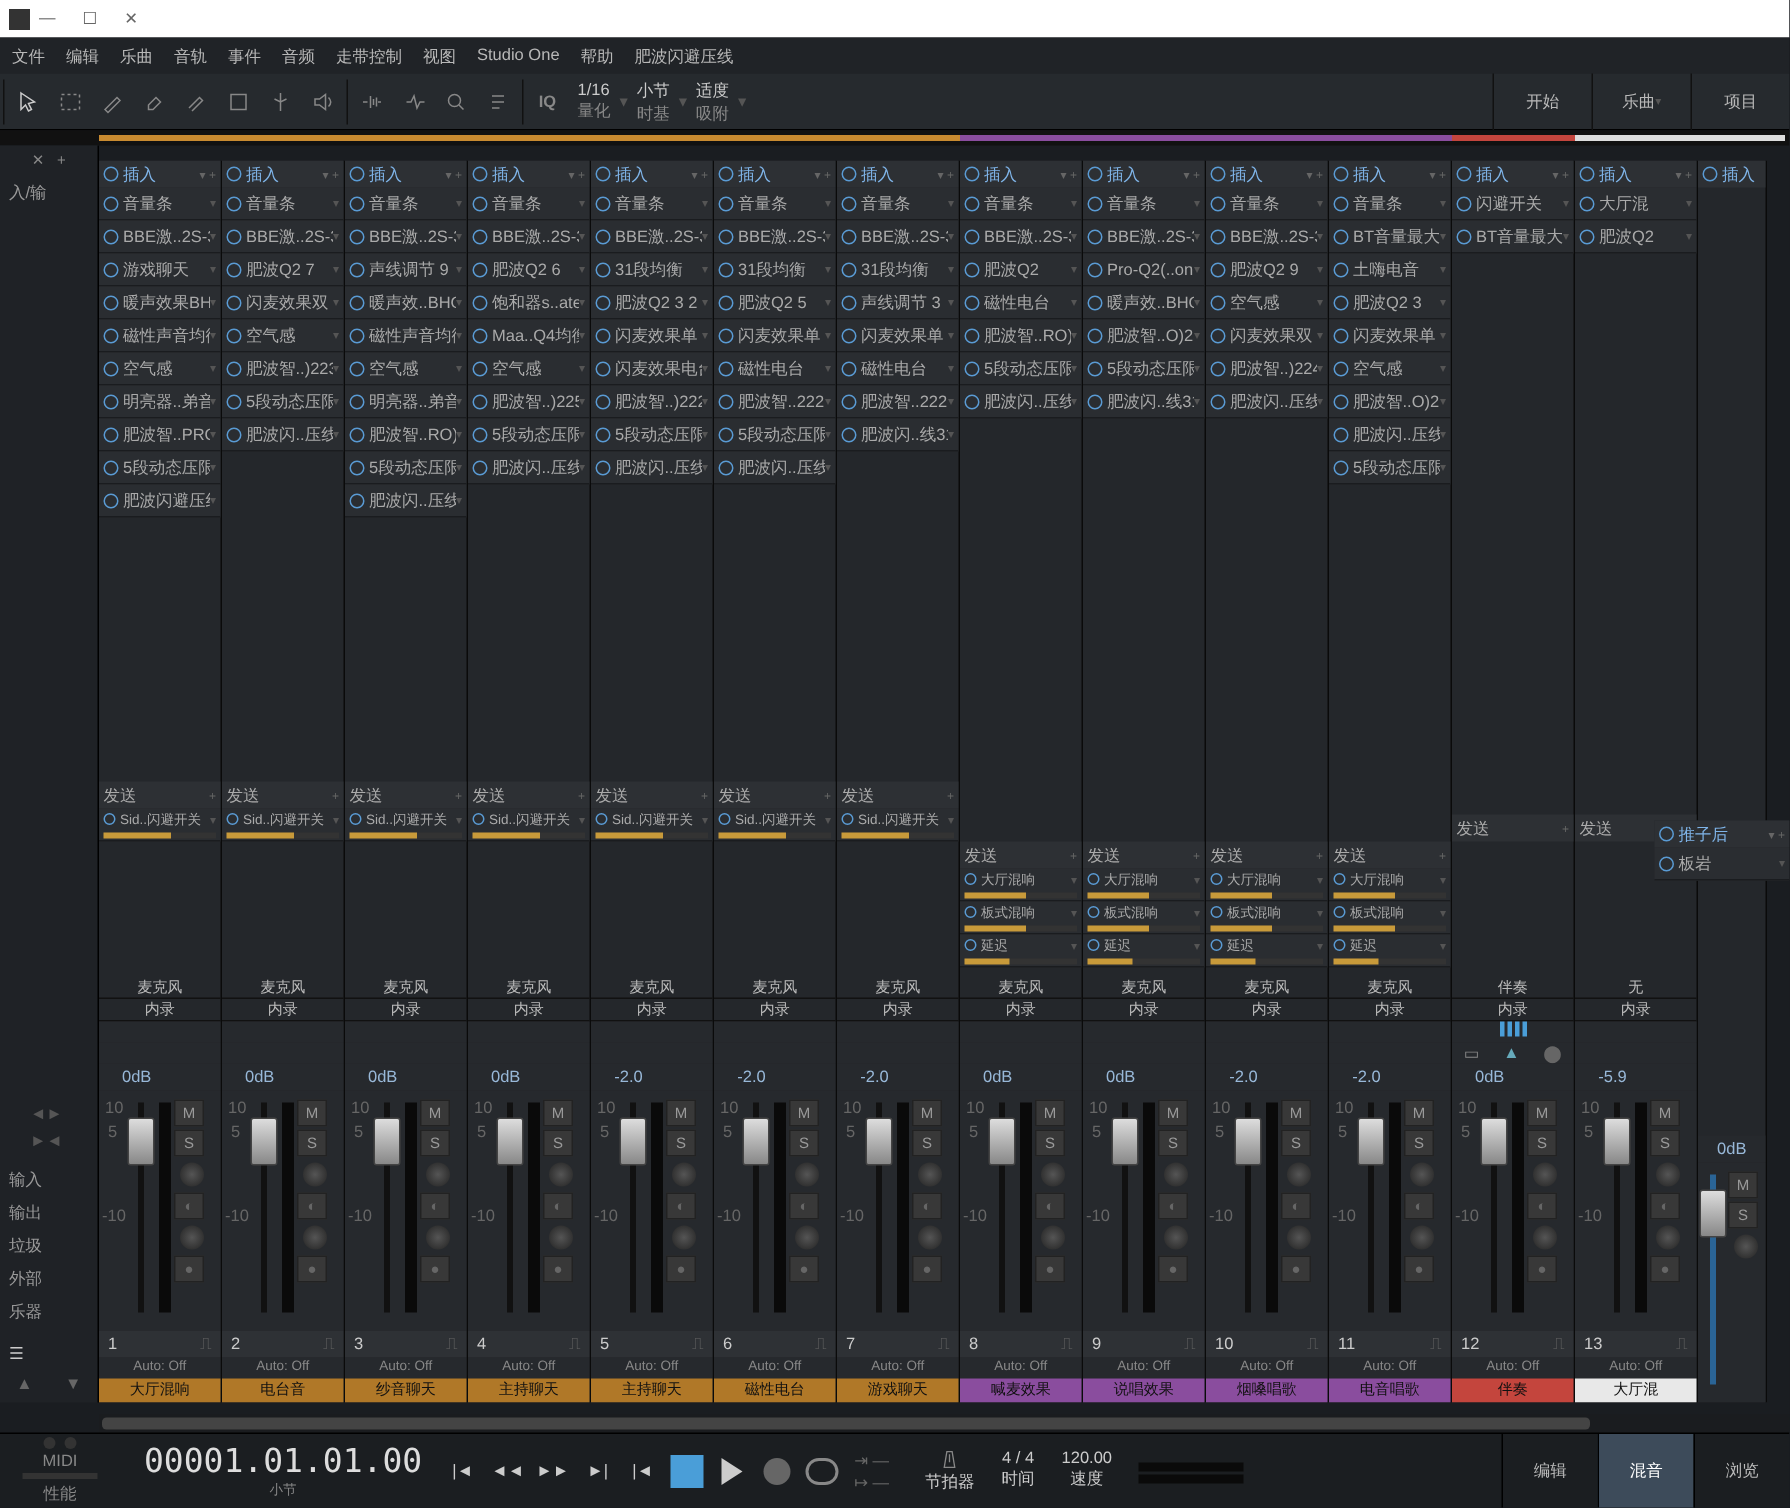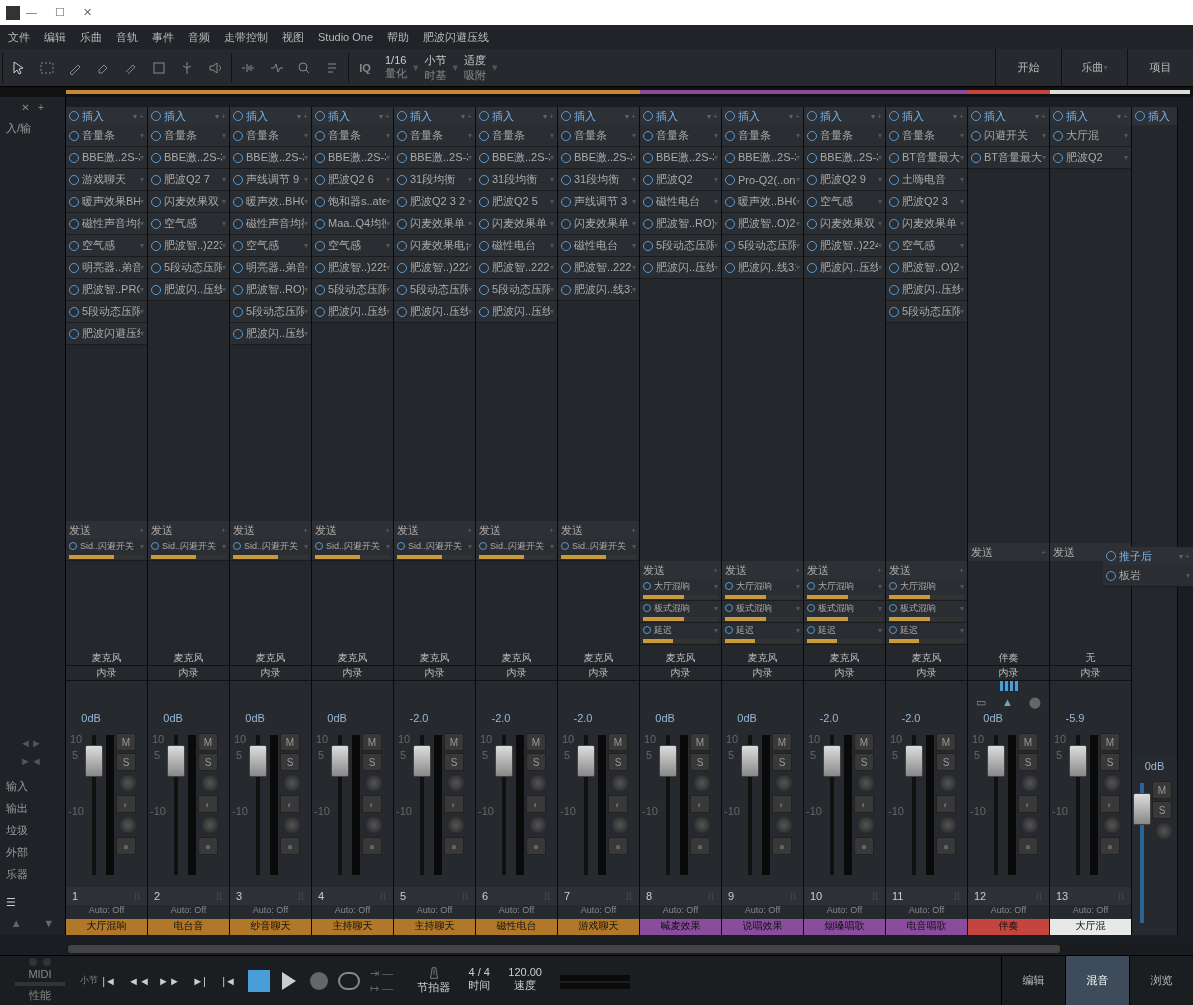--- a/index.html
+++ b/index.html
@@ -1564,20 +1564,21 @@
   <div class="midi">
     <div style="display:flex;gap:6px">
         <span style="width:8px;height:8px;border-radius:50%;background:#333;display:inline-block"></span>
         <span style="width:8px;height:8px;border-radius:50%;background:#333;display:inline-block"></span>
       </div>
     <div><span>MIDI</span></div>
     <div style="width:50px;height:4px;background:#333"></div>
     <span>性能</span>
   </div>
   <div>
+    <div class="tc">00001.01.01.00</div>
     <div class="sub" style="text-align:center;font-size:9px;color:#888">小节</div>
   </div>
   <div class="tbtns">
     <div class="tb">|◄</div>
     <div class="tb">◄◄</div>
     <div class="tb">►►</div>
     <div class="tb">►|</div>
     <div class="tb">|◄</div>
     <div class="tb stop"></div>
     <div class="tb">

